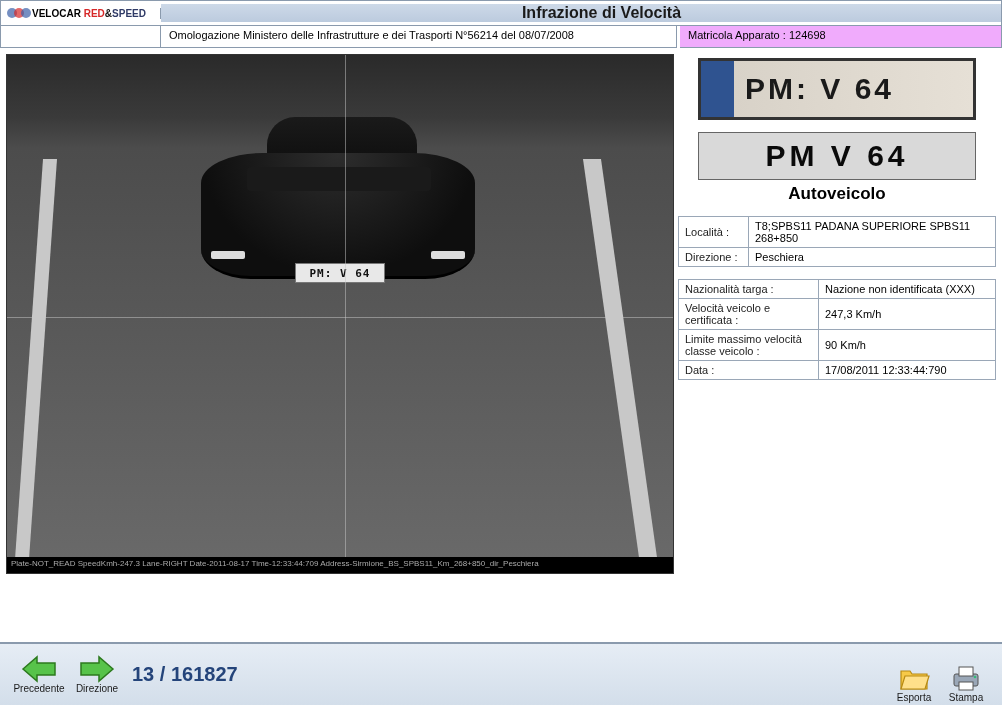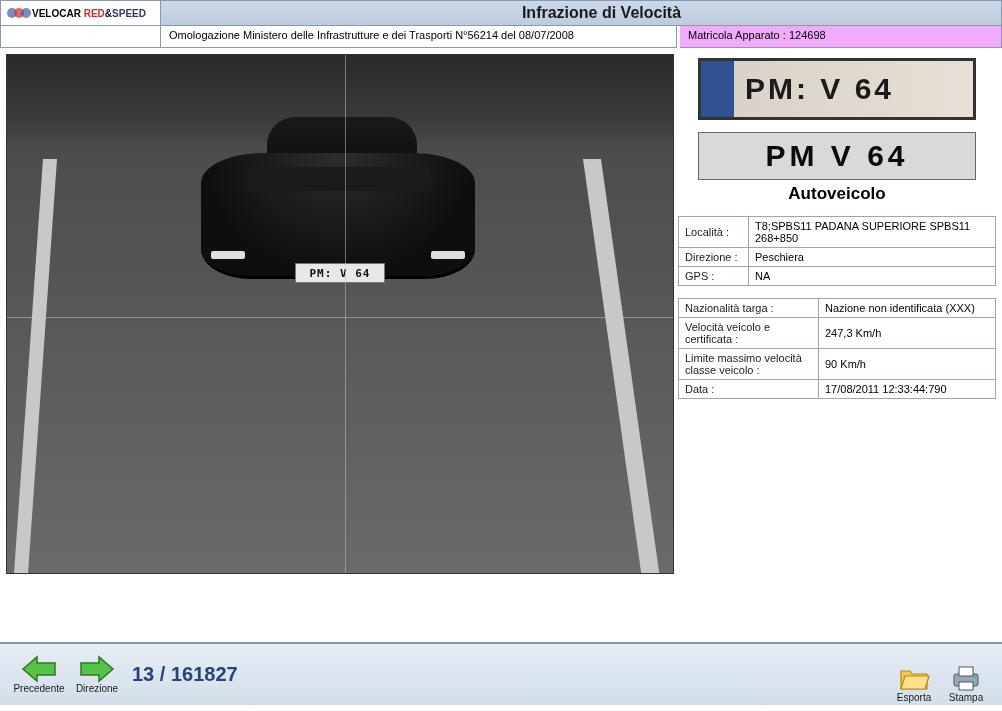--- a/index.html
+++ b/index.html
@@ -4,21 +4,21 @@
   <style>
     * { box-sizing: border-box; margin: 0; padding: 0; }
     body {
       width: 1002px;
       height: 711px;
       font-family: Tahoma, Verdana, Arial, sans-serif;
       font-size: 11px;
       background: #fff;
       overflow: hidden;
     }
-    .header-row { display: flex; height: 26px; border: 1px solid #8a9aad; }
+    .header-row { display: flex; height: 26px; border: 1px solid #8a9aad; align-items: center; }
     .logo-box {
       width: 160px;
       background: #fff;
       border-right: 1px solid #8a9aad;
       display: flex;
       align-items: center;
       padding: 0 6px;
       font-weight: bold;
       font-size: 10px;
     }
@@ -293,40 +293,37 @@
         <div class="car-roof"></div>
         <div class="car-body"></div>
         <div class="car-wing"></div>
         <div class="taillight tl-left"></div>
         <div class="taillight tl-right"></div>
         <div class="plate-on-car">PM: V 64</div>
       </div>
       <div class="crosshair-v"></div>
       <div class="crosshair-h"></div>
     </div>
+    <div class="photo-caption">Plate-NOT_READ SpeedKmh-247.3 Lane-RIGHT Date-2011-08-17 Time-12:33:44:709 Address-Sirmione_BS_SPBS11_Km_268+850_dir_Peschiera</div>
   </div>
 
   <div class="info-panel">
     <div class="plate-crop">PM:  V  64</div>
     <div class="plate-ocr-box">PM  V  64</div>
     <div class="vehicle-type">Autoveicolo</div>
 
     <table class="data-table">
       <tbody>
           <tr>
         <td style="width:70px">Località :</td>
         <td>T8;SPBS11 PADANA SUPERIORE SPBS11 268+850</td>
       </tr>
       <tr>
         <td>Direzione :</td>
         <td>Peschiera</td>
-      </tr>
-      <tr>
-        <td>GPS :</td>
-        <td>NA</td>
       </tr>
     </tbody>
       </table>
 
     <table class="data-table">
       <tbody>
           <tr>
         <td style="width:140px">Nazionalità targa :</td>
         <td>Nazione non identificata (XXX)</td>
       </tr>

